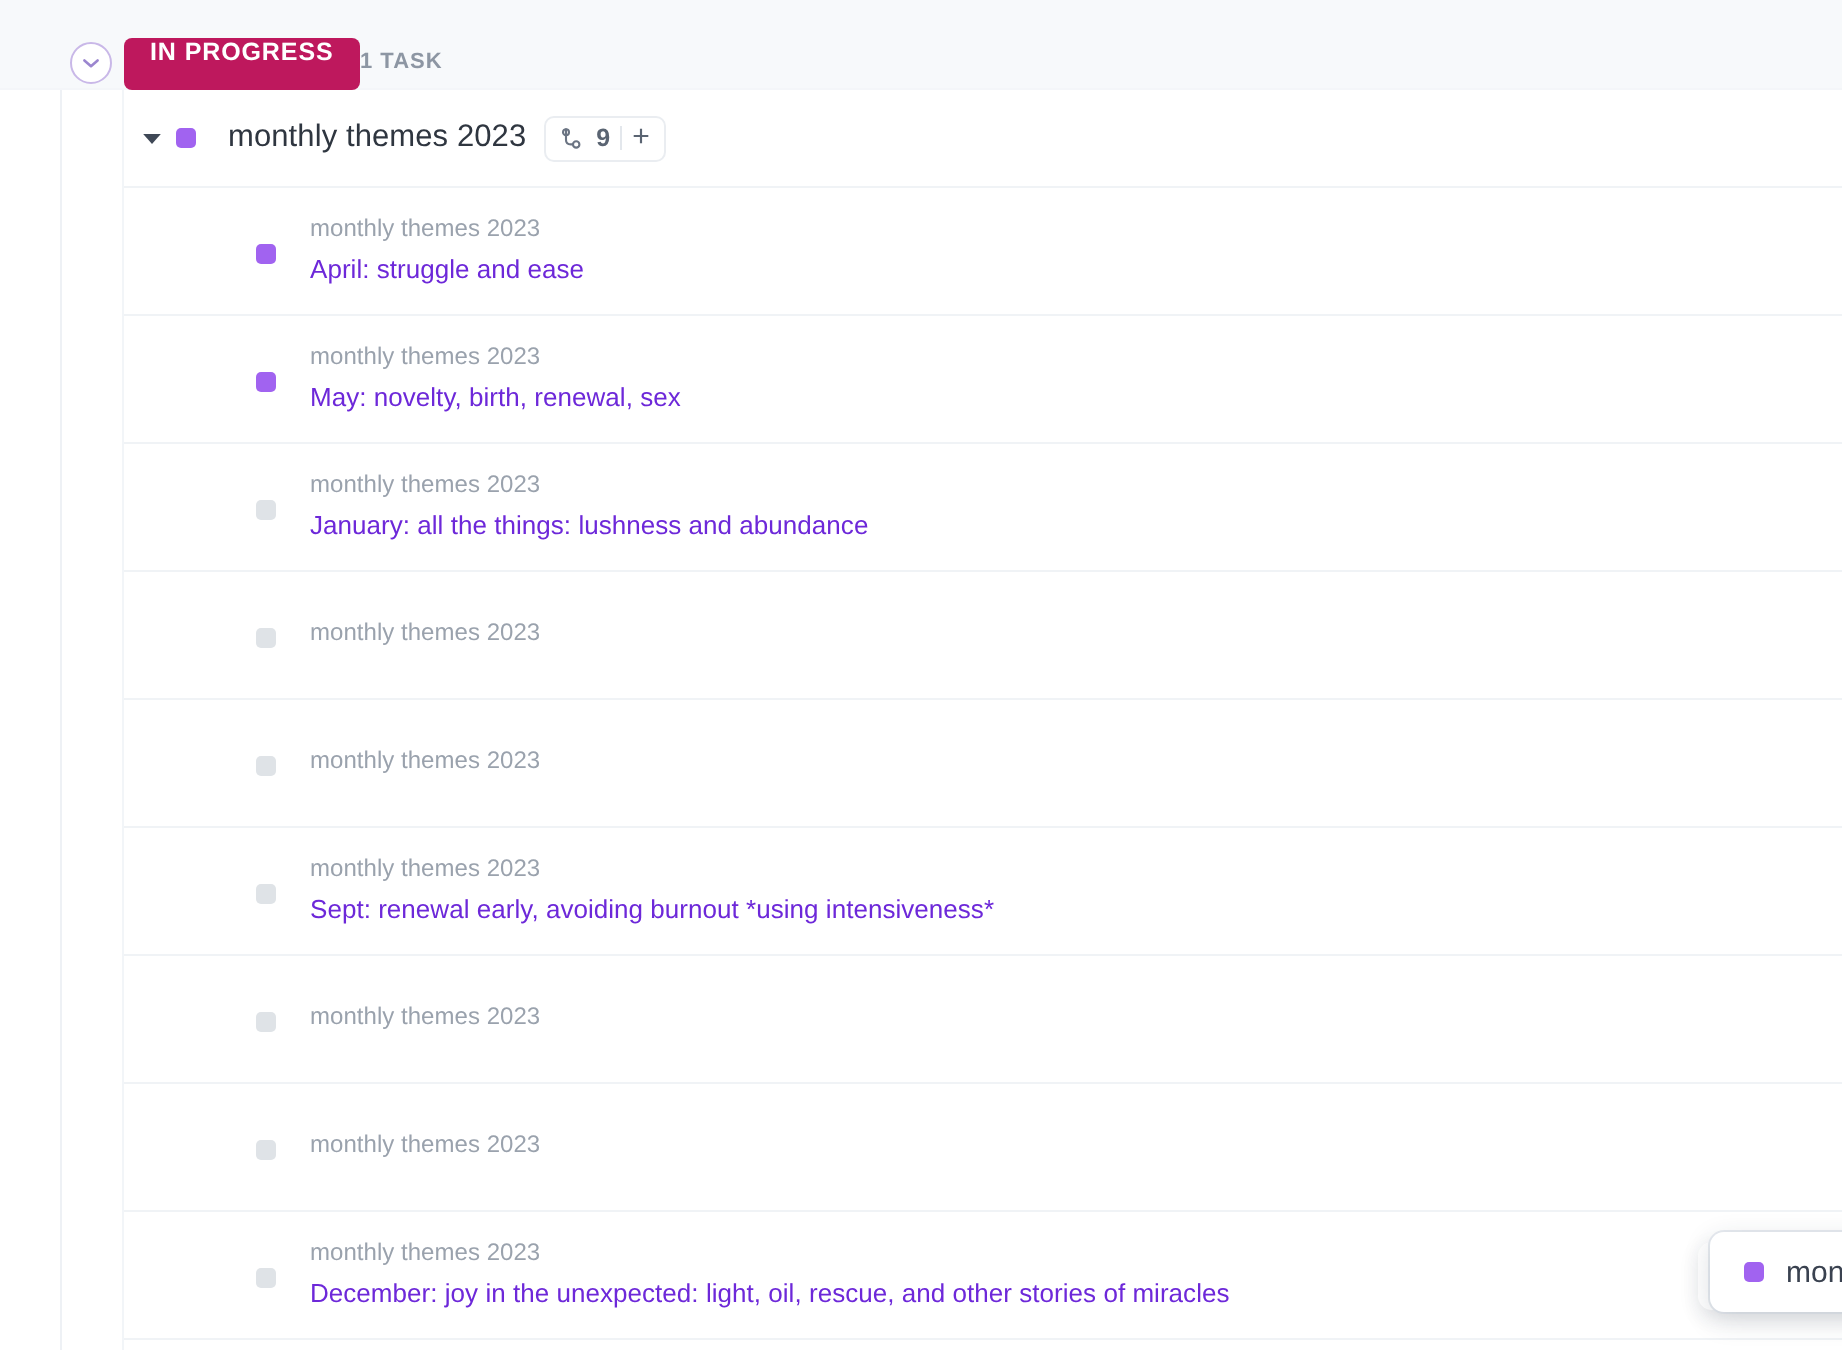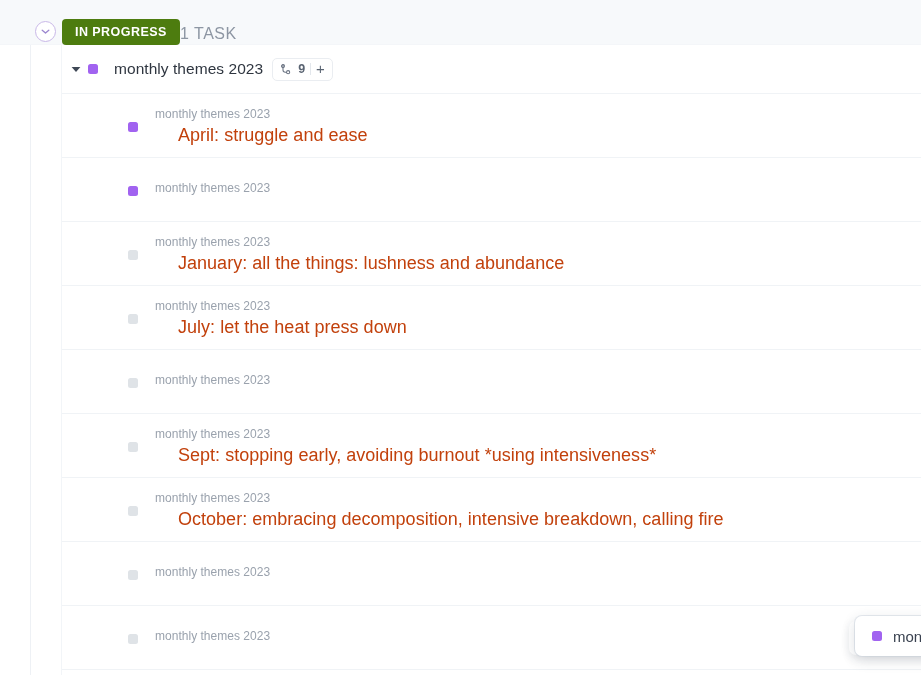--- a/index.html
+++ b/index.html
@@ -66,37 +66,36 @@
     cursor: pointer;
   }
   .collapse-circle svg { display: block; }
 
   .status-pill {
     position: absolute;
     left: 62px;
     top: 19px;
     height: 26px;
     padding: 0 13px;
-    background: #4d7c0f;
+    background: #be185d;
     border-radius: 4px;
     display: flex;
-    align-items: center;
     color: #ffffff;
     font-size: 12.5px;
     font-weight: bold;
     letter-spacing: 0.45px;
     cursor: pointer;
   }
 
   .task-count {
     position: absolute;
     left: 180px;
     top: 25px;
-    font-size: 16px;
-    font-weight: normal;
+    font-size: 11px;
+    font-weight: bold;
     letter-spacing: 0.5px;
     color: #8d96a3;
   }
 
   
   .parent-row {
     position: absolute;
     left: 62px;
     top: 45px;
     width: 859px;
@@ -190,26 +189,25 @@
     justify-content: center;
   }
   .parent-label {
     font-size: 12px;
     color: #9aa2ad;
     line-height: 15px;
     margin-bottom: 3px;
     letter-spacing: 0.02px;
   }
   .row-name {
-    font-size: 18px;
-    color: #c2410c;
+    font-size: 13px;
+    color: #6d28d9;
     line-height: 20px;
     letter-spacing: 0.02px;
     white-space: nowrap;
-    margin-left: 23px;
   }
 
   
   .drag-card {
     position: absolute;
     left: 855px;
     top: 616px;
     width: 120px;
     height: 40px;
     background: #ffffff;
@@ -286,66 +284,66 @@
       <span class="sq purple"></span>
       <div class="row-text">
         <div class="parent-label">monthly themes 2023</div>
         <div class="row-name">April: struggle and ease</div>
       </div>
     </div>
     <div class="row">
       <span class="sq purple"></span>
       <div class="row-text">
         <div class="parent-label">monthly themes 2023</div>
+        <div class="row-name">May: novelty, birth, renewal, sex</div>
       </div>
     </div>
     <div class="row">
       <span class="sq gray"></span>
       <div class="row-text">
         <div class="parent-label">monthly themes 2023</div>
         <div class="row-name">January: all the things: lushness and abundance</div>
       </div>
     </div>
     <div class="row">
       <span class="sq gray"></span>
       <div class="row-text">
         <div class="parent-label">monthly themes 2023</div>
-        <div class="row-name">July: let the heat press down</div>
-      </div>
-    </div>
-    <div class="row">
-      <span class="sq gray"></span>
-      <div class="row-text">
-        <div class="parent-label">monthly themes 2023</div>
-      </div>
-    </div>
-    <div class="row">
-      <span class="sq gray"></span>
-      <div class="row-text">
-        <div class="parent-label">monthly themes 2023</div>
-        <div class="row-name">Sept: stopping early, avoiding burnout *using intensiveness*</div>
-      </div>
-    </div>
-    <div class="row">
-      <span class="sq gray"></span>
-      <div class="row-text">
-        <div class="parent-label">monthly themes 2023</div>
-        <div class="row-name">October: embracing decomposition, intensive breakdown, calling fire</div>
-      </div>
-    </div>
-    <div class="row">
-      <span class="sq gray"></span>
-      <div class="row-text">
-        <div class="parent-label">monthly themes 2023</div>
-      </div>
-    </div>
-    <div class="row">
-      <span class="sq gray"></span>
-      <div class="row-text">
-        <div class="parent-label">monthly themes 2023</div>
+      </div>
+    </div>
+    <div class="row">
+      <span class="sq gray"></span>
+      <div class="row-text">
+        <div class="parent-label">monthly themes 2023</div>
+      </div>
+    </div>
+    <div class="row">
+      <span class="sq gray"></span>
+      <div class="row-text">
+        <div class="parent-label">monthly themes 2023</div>
+        <div class="row-name">Sept: renewal early, avoiding burnout *using intensiveness*</div>
+      </div>
+    </div>
+    <div class="row">
+      <span class="sq gray"></span>
+      <div class="row-text">
+        <div class="parent-label">monthly themes 2023</div>
+      </div>
+    </div>
+    <div class="row">
+      <span class="sq gray"></span>
+      <div class="row-text">
+        <div class="parent-label">monthly themes 2023</div>
+      </div>
+    </div>
+    <div class="row">
+      <span class="sq gray"></span>
+      <div class="row-text">
+        <div class="parent-label">monthly themes 2023</div>
+        <div class="row-name">December: joy in the unexpected: light, oil, rescue, and other stories of miracles</div>
       </div>
     </div>
   </div>
 
 <div class="drag-card-shadowlayer"></div>
 <div class="drag-card">
   <span class="sq purple"></span>
   <span class="label">monthly themes 2023</span>
 </div>
 

